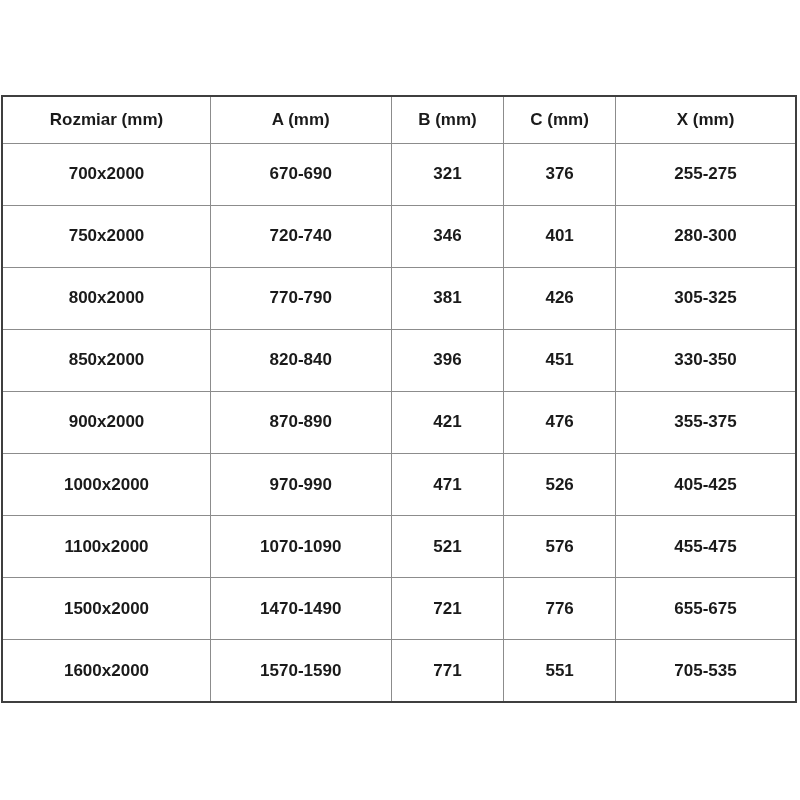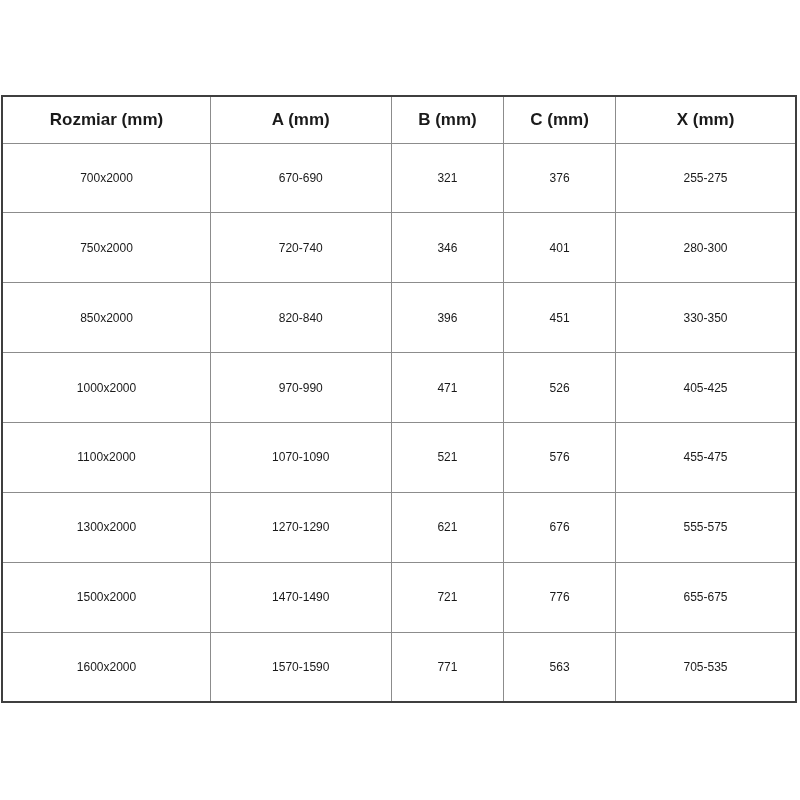--- a/index.html
+++ b/index.html
@@ -43,22 +43,22 @@
   }
   table.dim-table {
     border: 2px solid var(--outer-border);
   }
   table.dim-table th {
     font-weight: bold;
     font-size: 17px;
     height: 47px;
   }
   table.dim-table td {
-    font-weight: normal;
-    font-size: 12px;
+    font-weight: bold;
+    font-size: 17px;
     height: 46px;
   }
 </style>
 </head>
 <body>
 
 <div class="page">
   <table class="dim-table">
     <colgroup>
         <col style="width: 26.26%;">
@@ -85,56 +85,63 @@
           <td>255-275</td>
         </tr>
         <tr>
           <td>750x2000</td>
           <td>720-740</td>
           <td>346</td>
           <td>401</td>
           <td>280-300</td>
         </tr>
         <tr>
+          <td>800x2000</td>
+          <td>770-790</td>
+          <td>381</td>
+          <td>426</td>
+          <td>305-325</td>
+        </tr>
+        <tr>
           <td>850x2000</td>
           <td>820-840</td>
           <td>396</td>
           <td>451</td>
           <td>330-350</td>
+        </tr>
+        <tr>
+          <td>900x2000</td>
+          <td>870-890</td>
+          <td>421</td>
+          <td>476</td>
+          <td>355-375</td>
         </tr>
         <tr>
           <td>1000x2000</td>
           <td>970-990</td>
           <td>471</td>
           <td>526</td>
           <td>405-425</td>
         </tr>
         <tr>
           <td>1100x2000</td>
           <td>1070-1090</td>
           <td>521</td>
           <td>576</td>
           <td>455-475</td>
         </tr>
         <tr>
-          <td>1300x2000</td>
-          <td>1270-1290</td>
-          <td>621</td>
-          <td>676</td>
-          <td>555-575</td>
-        </tr>
-        <tr>
           <td>1500x2000</td>
           <td>1470-1490</td>
           <td>721</td>
           <td>776</td>
           <td>655-675</td>
         </tr>
         <tr>
           <td>1600x2000</td>
           <td>1570-1590</td>
           <td>771</td>
-          <td>563</td>
+          <td>551</td>
           <td>705-535</td>
         </tr>
       </tbody>
   </table>
 </div>
 
 </body></html>

